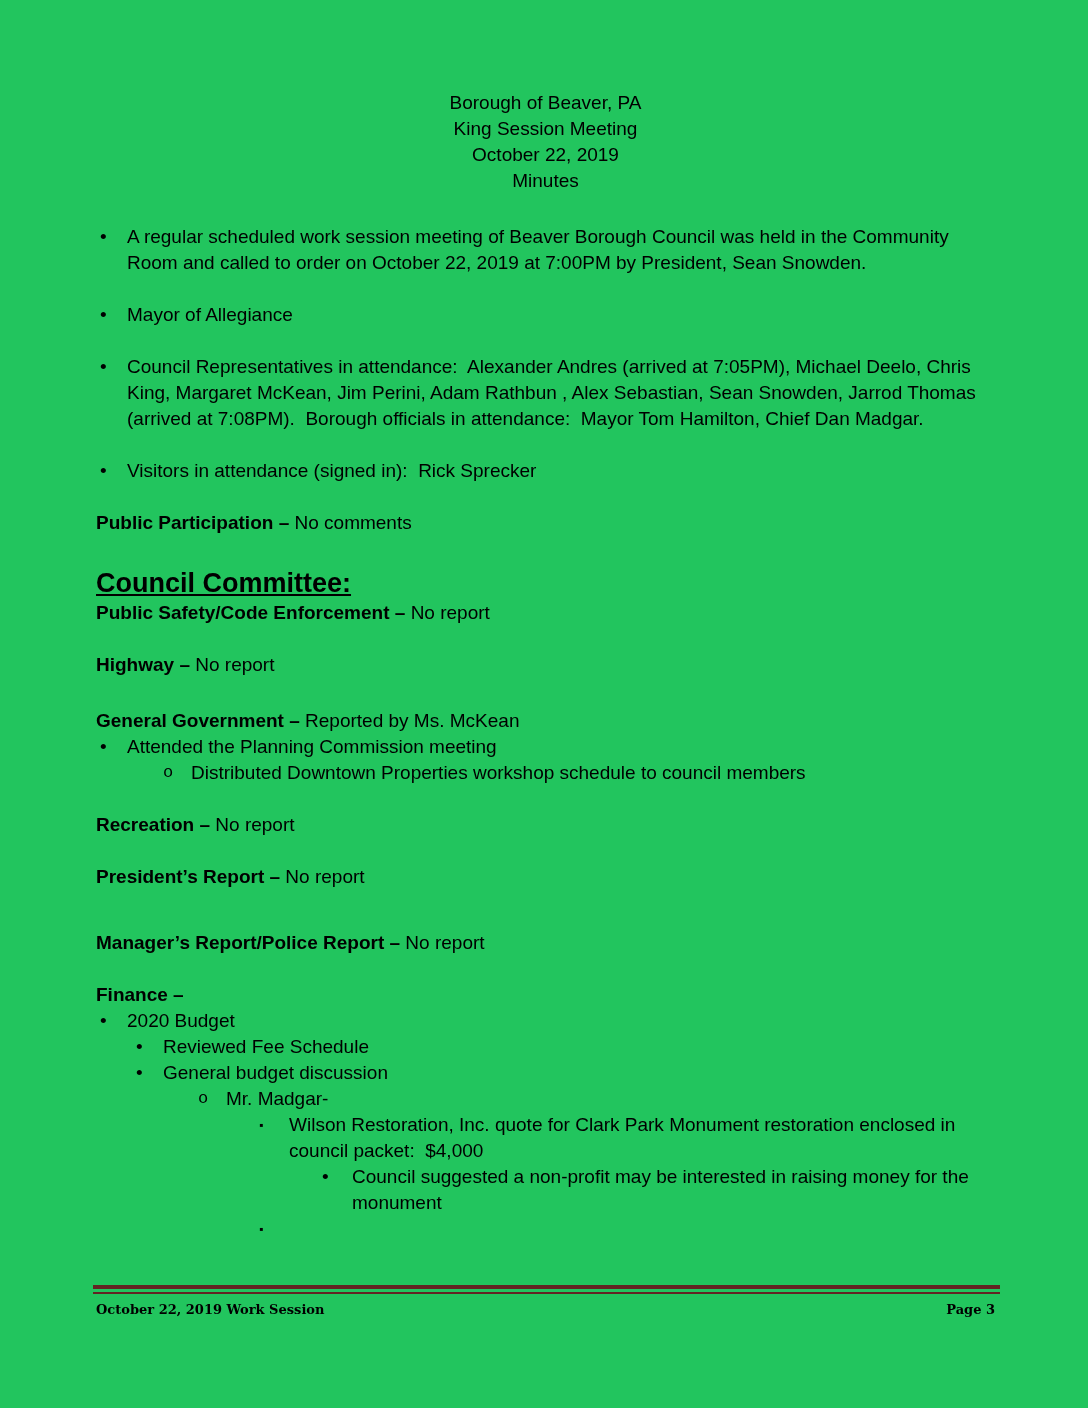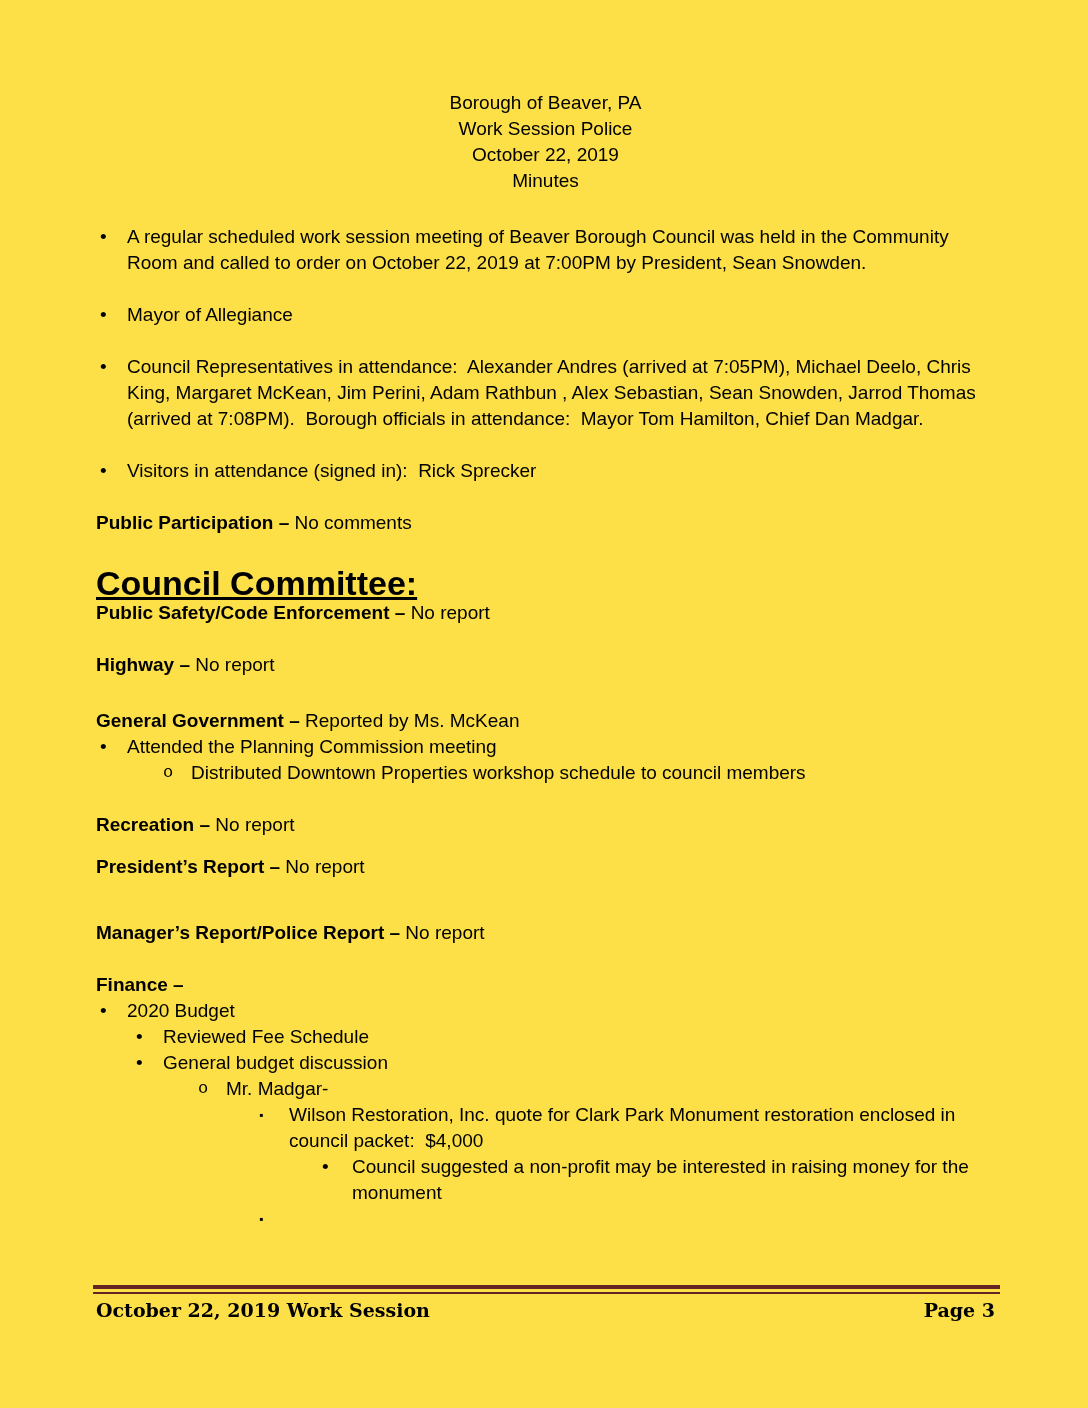--- a/index.html
+++ b/index.html
@@ -1,51 +1,51 @@
 <!DOCTYPE html>
 <html><head>
 <meta charset="utf-8">
 <style>
   html,body{margin:0;padding:0;background:#ffffff;}
   .page{
-    width:1088px;height:1408px;position:relative;background:#fde047;
+    width:1088px;height:1408px;position:relative;background:#22c55e;
     font-family:"Liberation Sans",sans-serif;font-size:19px;line-height:26px;
     color:#000;overflow:hidden;
   }
   .content{padding:90px 93px 0 96px;}
   .title{text-align:center;}
   .title div{min-height:26px;}
   .blk{margin:0;}
   .li{display:flex;align-items:flex-start;}
   .mk{flex:none;display:inline-block;}
   .mk.disc{font-size:19px;}
   .mk.circle{font-family:"Liberation Mono",monospace;font-size:17px;}
   .mk.square{font-size:12px;}
   .t{white-space:pre-wrap;}
   .bold{font-weight:bold;}
   .und{text-decoration:underline;}
-  .large{font-size:34px;line-height:34px;}
+  .large{font-size:27px;line-height:34px;}
   .footer-rule{
     position:absolute;left:93px;right:88px;top:1285px;height:3px;
     border-top:4px solid #632423;border-bottom:2px solid #632423;
   }
   .footer-text{
     position:absolute;left:96px;right:93px;top:1298px;
     display:flex;justify-content:space-between;
-    font-family:"DejaVu Serif","Liberation Serif",serif;font-weight:bold;font-size:19px;line-height:24px;
+    font-family:"DejaVu Serif","Liberation Serif",serif;font-weight:bold;font-size:13px;line-height:24px;
   }
 </style>
 </head>
 <body>
 
 <div class="page">
   <div class="content">
     <div class="title">
       <div>Borough of Beaver, PA</div>
-      <div>Work Session Police</div>
+      <div>King Session Meeting</div>
       <div>October 22, 2019</div>
       <div>Minutes</div>
     </div>
     <div id="doc-body">
         <div class="blk li" style="margin-top: 30px; padding-left: 4px;">
           <span class="mk disc" style="width: 27px;">•</span>
           <span class="t"><span>A regular scheduled work session meeting of Beaver Borough Council was held in the Community Room and called to order on October 22, 2019 at 7:00PM by President, Sean Snowden.</span></span>
         </div>
         <div class="blk li" style="margin-top: 26px; padding-left: 4px;">
           <span class="mk disc" style="width: 27px;">•</span>
@@ -66,21 +66,21 @@
         <div class="blk p" style="margin-top: 30px;"><span class="t"><span class="bold">General Government – </span><span>Reported by Ms. McKean</span></span></div>
         <div class="blk li" style="margin-top: 0px; padding-left: 4px;">
           <span class="mk disc" style="width: 27px;">•</span>
           <span class="t"><span>Attended the Planning Commission meeting</span></span>
         </div>
         <div class="blk li" style="margin-top: 0px; padding-left: 67px;">
           <span class="mk circle" style="width: 28px;">o</span>
           <span class="t"><span>Distributed Downtown Properties workshop schedule to council members</span></span>
         </div>
         <div class="blk p" style="margin-top: 26px;"><span class="t"><span class="bold">Recreation – </span><span>No report</span></span></div>
-        <div class="blk p" style="margin-top: 16px;"><span class="t"><span class="bold">President’s Report – </span><span>No report</span></span></div>
+        <div class="blk p" style="margin-top: 26px;"><span class="t"><span class="bold">President’s Report – </span><span>No report</span></span></div>
         <div class="blk p" style="margin-top: 40px;"><span class="t"><span class="bold">Manager’s Report/Police Report – </span><span>No report</span></span></div>
         <div class="blk p" style="margin-top: 26px;"><span class="t"><span class="bold">Finance –</span></span></div>
         <div class="blk li" style="margin-top: 0px; padding-left: 4px;">
           <span class="mk disc" style="width: 27px;">•</span>
           <span class="t"><span>2020 Budget</span></span>
         </div>
         <div class="blk li" style="margin-top: 0px; padding-left: 40px;">
           <span class="mk disc" style="width: 27px;">•</span>
           <span class="t"><span>Reviewed Fee Schedule</span></span>
         </div>

